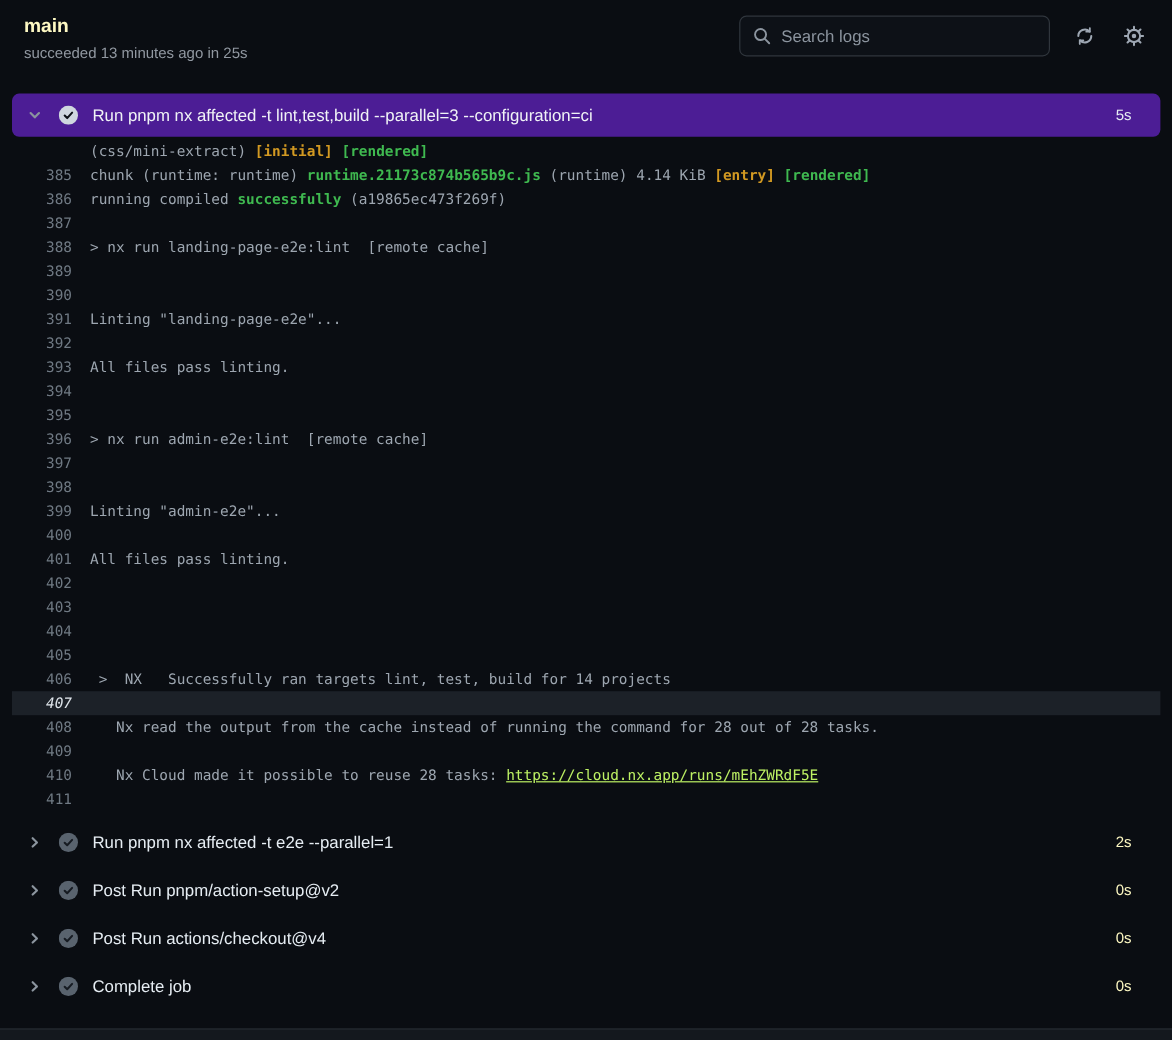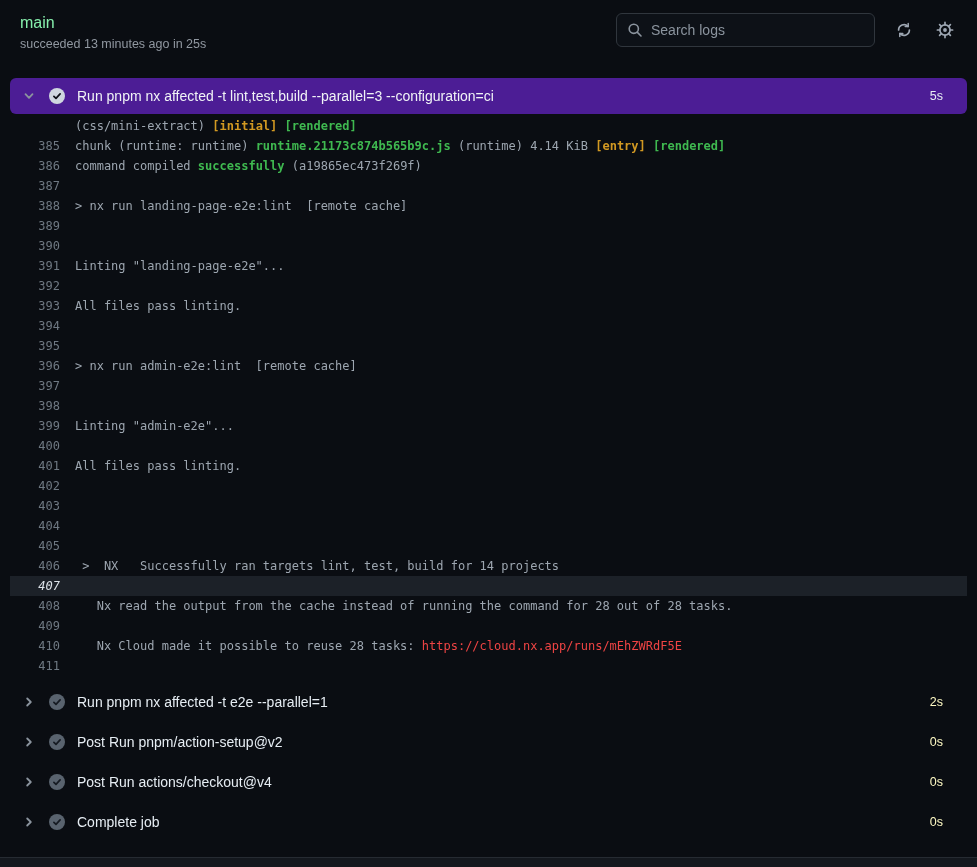--- a/index.html
+++ b/index.html
@@ -15,22 +15,22 @@
   
   .header {
     height: 70px;
     display: flex;
     justify-content: space-between;
     align-items: flex-start;
     padding: 12px 20px 0 20px;
   }
   .job-heading .job-title {
     font-size: 16px;
-    font-weight: normal;
-    color: #86efac;
+    font-weight: bold;
+    color: #fef9c3;
     line-height: 22px;
   }
   .job-heading .job-subtitle {
     font-size: 12.5px;
     color: #9198a1;
     margin-top: 3px;
   }
   .header-tools { display: flex; align-items: center; gap: 18px; padding-top: 1px; }
   .search-box {
     width: 259px;
@@ -110,21 +110,21 @@
     user-select: none;
   }
   .log-line.highlight .log-num { color: #dde3e9; }
   .log-text {
     margin-left: 15px;
     white-space: pre;
     color: #9da6b0;
   }
   .log-text .seg-green  { color: #3fb950; font-weight: bold; }
   .log-text .seg-orange { color: #d29922; font-weight: bold; }
-  .log-text .seg-link   { color: #ef4444; cursor: pointer; }
+  .log-text .seg-link   { color: #bef264; text-decoration: underline; cursor: pointer; }
 
   
   .steps { margin-top: 6px; }
   .step-row {
     height: 40px;
     display: flex;
     align-items: center;
     padding: 0 24px 0 11px;
     cursor: pointer;
     border-radius: 6px;
@@ -214,21 +214,21 @@
       <div class="log-line">
         <span class="log-num"></span>
         <span class="log-text"><span>(css/mini-extract) </span><span class="seg-orange">[initial]</span><span> </span><span class="seg-green">[rendered]</span></span>
       </div>
       <div class="log-line">
         <span class="log-num">385</span>
         <span class="log-text"><span>chunk (runtime: runtime) </span><span class="seg-green">runtime.21173c874b565b9c.js</span><span> (runtime) 4.14 KiB </span><span class="seg-orange">[entry]</span><span> </span><span class="seg-green">[rendered]</span></span>
       </div>
       <div class="log-line">
         <span class="log-num">386</span>
-        <span class="log-text"><span>command compiled </span><span class="seg-green">successfully</span><span> (a19865ec473f269f)</span></span>
+        <span class="log-text"><span>running compiled </span><span class="seg-green">successfully</span><span> (a19865ec473f269f)</span></span>
       </div>
       <div class="log-line">
         <span class="log-num">387</span>
         <span class="log-text"></span>
       </div>
       <div class="log-line">
         <span class="log-num">388</span>
         <span class="log-text"><span>&gt; nx run landing-page-e2e:lint  [remote cache]</span></span>
       </div>
       <div class="log-line">

